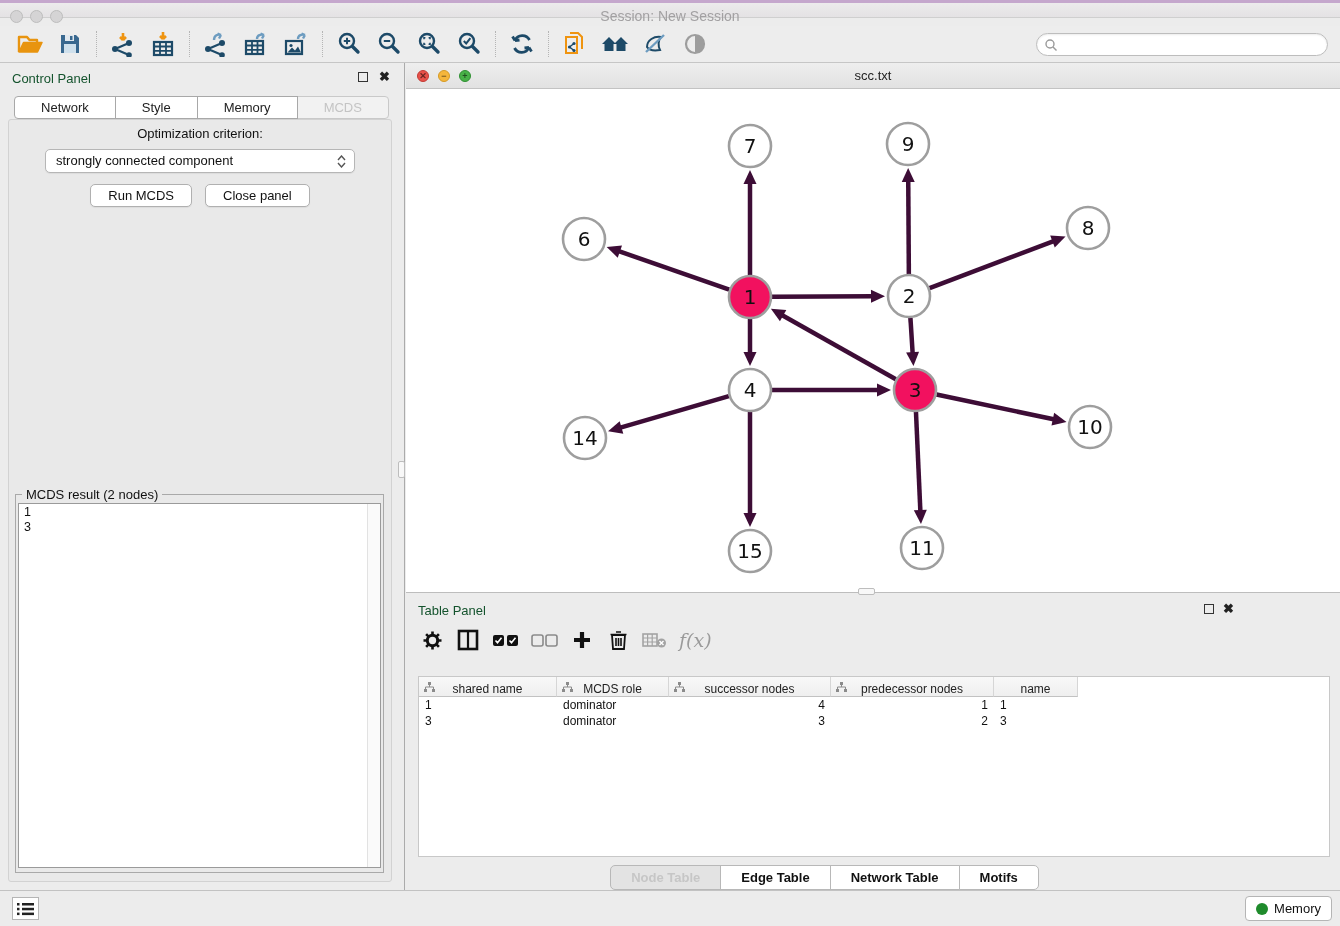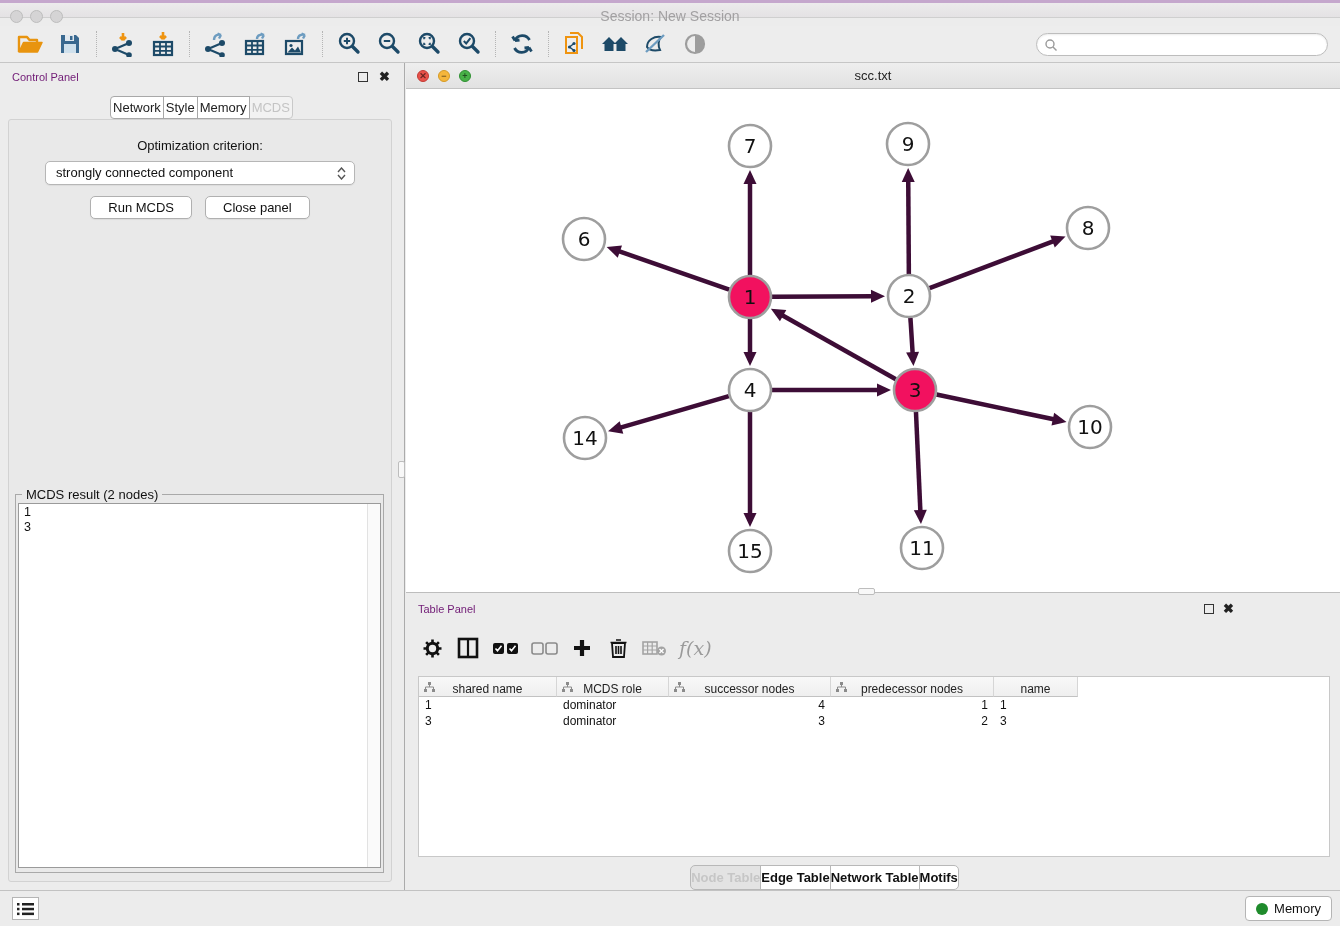--- a/index.html
+++ b/index.html
@@ -22,30 +22,30 @@
   .tb-sep { width:1px; height:26px; border-left:1px dotted #b5b5b5; margin:0 6px; }
   .search-wrap { position:absolute; right:12px; top:7px; width:292px; height:23px;
     background:#fff; border:1px solid #bdbdbd; border-radius:12px; display:flex; align-items:center; padding-left:7px;
     box-shadow:inset 0 1px 2px rgba(0,0,0,0.08); }
   .search-wrap input { border:none; outline:none; flex:1; font-size:12px; background:transparent; height:18px; }
 
   
   .control-panel { position:absolute; left:0; top:63px; width:405px; height:827px; background:#ececec;
     border-right:1px solid #ababab; }
   .panel-header { position:absolute; left:0; top:0; right:0; height:30px; }
-  .panel-title { position:absolute; left:12px; top:8px; font-size:11px; color:#701a75; }
+  .panel-title { position:absolute; left:12px; top:8px; font-size:13px; color:#14532d; }
   .panel-float { position:absolute; right:36px; top:9px; width:10px; height:10px; border:1.5px solid #333; }
   .panel-close { position:absolute; right:14px; top:6px; font-size:13px; font-weight:bold; color:#222; }
   .cp-tabs { position:absolute; top:33px; left:0; right:0; display:flex; justify-content:center; }
-  .cp-tab { background:#fff; border:1px solid #a8a8a8; padding:3px 2px; font-size:13px; margin-left:-1px; position:relative; z-index:2;text-align:right;}
+  .cp-tab { background:#fff; border:1px solid #a8a8a8; padding:3px 26px; font-size:13px; margin-left:-1px; position:relative; z-index:2;text-align:right;}
   .cp-tab:first-child { border-radius:4px 0 0 4px; }
   .cp-tab.ghost { background:#f2f2f2; color:#c4c4c4; border-color:#c9c9c9; border-radius:0 4px 4px 0; z-index:1;}
   .cp-content { position:absolute; left:8px; top:56px; width:384px; height:763px;
     background:#e9e9e9; border:1px solid #d2d2d2; border-radius:3px; }
-  .opt-label { margin-top:18px; text-align:center; font-size:13px; color:#111; }
+  .opt-label { margin-top:6px; text-align:center; font-size:13px; color:#111; }
   .criterion-select { position:relative; margin:8px auto 0 auto; width:310px; height:24px; background:#fff;
     border:1px solid #b6b6b6; border-radius:5px; font-size:13px; line-height:22px; padding-left:10px; color:#111;
     box-shadow:0 1px 1px rgba(0,0,0,0.06); }
   .stepper { position:absolute; right:7px; top:3px; width:11px; height:17px; display:flex; flex-direction:column; align-items:center; justify-content:center; gap:1px;}
   .btn-row { margin-top:11px; display:flex; justify-content:center; gap:13px; }
   .mac-btn { background:#fff; border:1px solid #b0b0b0; border-radius:5px; font-size:13px; padding:3px 17px; color:#111;
     box-shadow:0 1px 1px rgba(0,0,0,0.06); }
   .result-group { position:absolute; left:6px; top:374px; width:369px; height:379px; border:1px solid #a9a9a9; }
   .result-legend { position:absolute; top:-8px; left:6px; background:#e9e9e9; padding:0 4px; font-size:13px; color:#111; }
   .result-area { position:absolute; left:2px; right:2px; top:8px; bottom:4px; background:#fff; border:1px solid #9a9a9a; overflow:hidden;}
@@ -64,34 +64,34 @@
   .net-title { position:absolute; left:0; right:0; top:5px; text-align:center; font-size:13px; color:#222; }
   .mini-light { position:absolute; top:7px; width:12px; height:12px; border-radius:50%; font-size:9px; line-height:11px;
     text-align:center; color:rgba(0,0,0,0.55); font-weight:bold; }
   .ml-red   { left:11px; background:#e8514a; border:1px solid #c23b35; }
   .ml-yel   { left:32px; background:#f5b63c; border:1px solid #d59a25; }
   .ml-grn   { left:53px; background:#48b148; border:1px solid #2f9032; }
   .net-canvas { position:absolute; left:0; top:26px; width:934px; height:503px; }
 
   
   .table-panel { position:absolute; left:406px; top:595px; width:838px; height:295px; background:#ececec; }
-  .tp-toolbar { position:absolute; left:14px; top:33px; height:40px; display:flex; align-items:center; gap:12px; }
+  .tp-toolbar { position:absolute; left:14px; top:25px; height:40px; display:flex; align-items:center; gap:12px; }
   .tp-icon { display:flex; align-items:center; justify-content:center; min-width:24px; height:28px; }
   .fx { font-family:"DejaVu Serif", serif; font-style:italic; font-size:19px; color:#9a9a9a; }
   .node-table { position:absolute; left:12px; top:81px; width:912px; height:181px; background:#fff; border:1px solid #c8c8c8; overflow:hidden;}
   .nt-header { display:flex; height:20px; }
   .nt-hcell { background:linear-gradient(#f8f8f8,#efefef); border-right:1px solid #d6d6d6; border-bottom:1px solid #c2c2c2;
     font-size:12px; color:#222; display:flex; align-items:flex-end; justify-content:center; gap:5px; position:relative;}
   .nt-hcell .hier { position:absolute; left:5px; top:5px; }
   .nt-row { display:flex; height:16px; font-size:12px; color:#111; }
   .nt-cell { padding:1px 6px; overflow:hidden; white-space:nowrap; }
   .c0{width:138px;} .c1{width:112px;} .c2{width:162px;} .c3{width:163px;} .c4{width:84px;}
   .al{text-align:left;} .ar{text-align:right;}
   .tp-tabs { position:absolute; left:0; right:0; top:270px; display:flex; justify-content:center; }
-  .tp-tab { background:#fff; border:1px solid #b8b8b8; padding:4px 0; font-size:13px; font-weight:600; margin-left:-1px; color:#111; z-index:2;}
+  .tp-tab { background:#fff; border:1px solid #b8b8b8; padding:4px 20px; font-size:13px; font-weight:600; margin-left:-1px; color:#111; z-index:2;}
   .tp-tab:last-child { border-radius:0 5px 5px 0; }
   .tp-tab.ghost { background:#e3e3e3; color:#c6c6c6; border-radius:5px 0 0 5px; z-index:1;}
 
   
   .statusbar { position:absolute; left:0; top:890px; width:1340px; height:36px; background:#ececec; border-top:1px solid #c2c2c2; }
   .list-btn { position:absolute; left:12px; top:6px; width:27px; height:23px; background:#fff; border:1px solid #b5b5b5;
     display:flex; align-items:center; justify-content:center; }
   .memory-btn { position:absolute; right:8px; top:5px; height:25px; background:#fff; border:1px solid #b5b5b5; border-radius:4px;
     display:flex; align-items:center; gap:6px; padding:0 10px; font-size:13px; color:#111; }
   .green-dot { width:12px; height:12px; border-radius:50%; background:#1f8b2c; }

